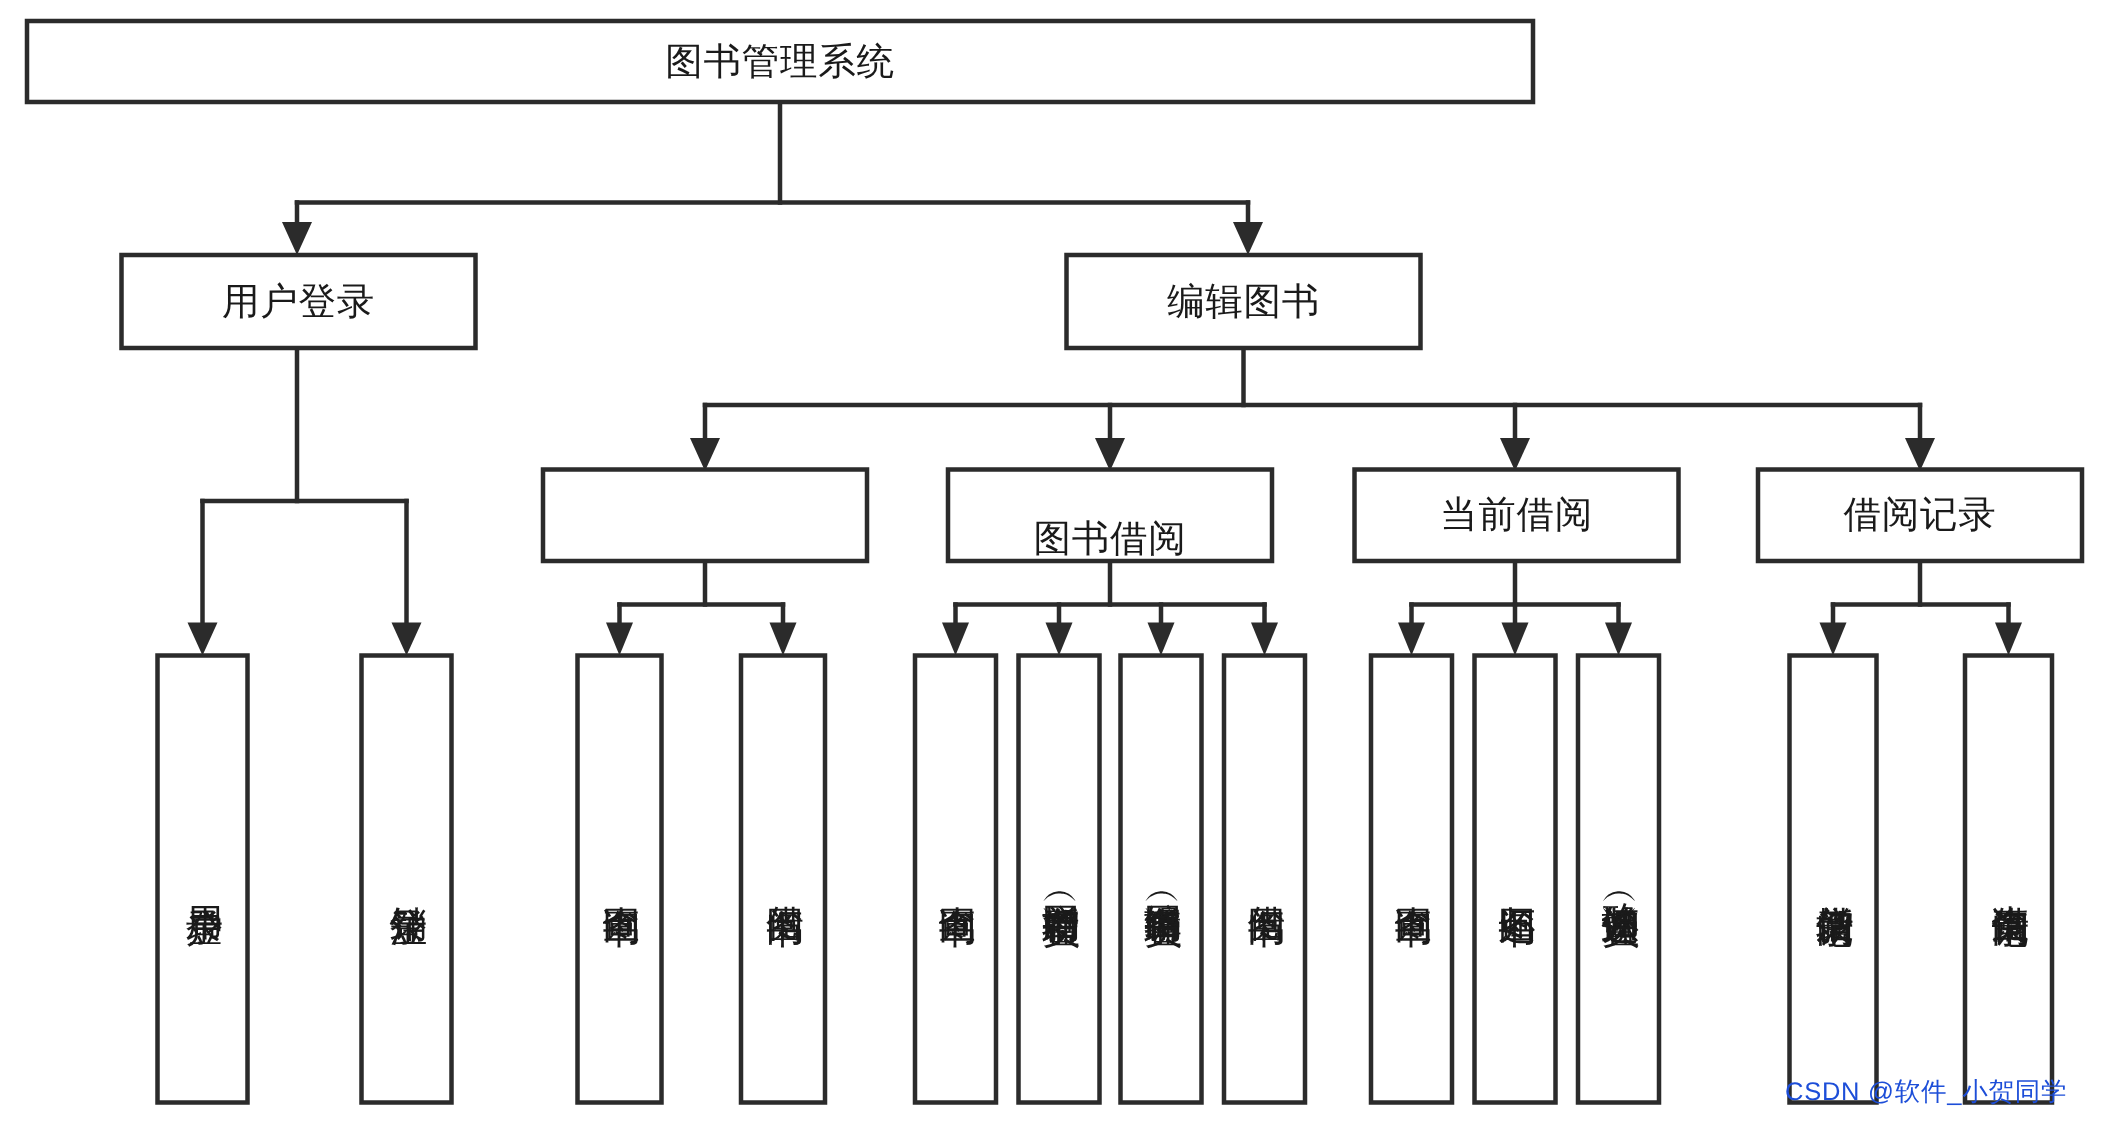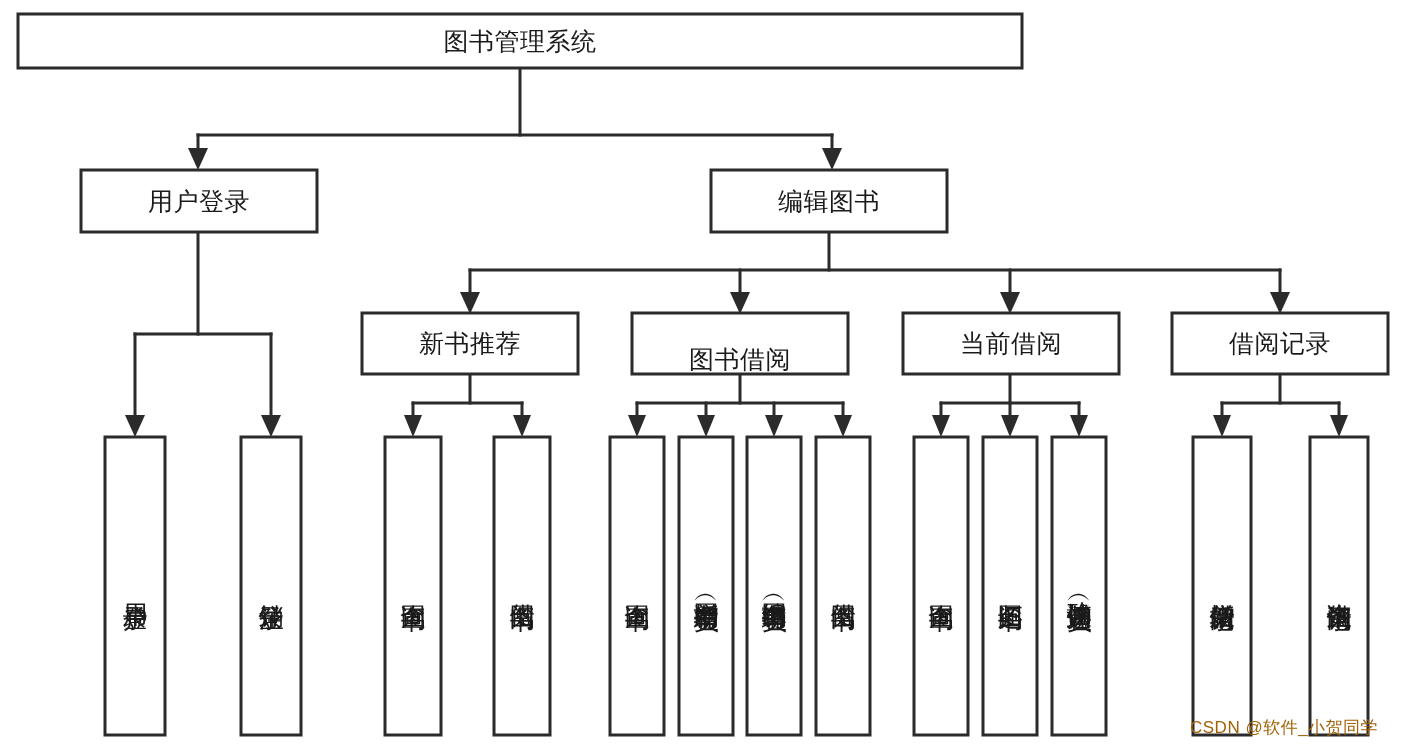--- a/index.html
+++ b/index.html
@@ -62,21 +62,21 @@
     color: #1a1a1a;
     font-size: 25px;
     line-height: 1.18;
     letter-spacing: 1px;
     writing-mode: vertical-rl;
     text-orientation: upright;
     pointer-events: none;
   }
   .watermark {
     position: absolute;
-    color: #a16207;
+    color: #1d4ed8;
     font-size: 17px;
     letter-spacing: 0.5px;
     white-space: nowrap;
     pointer-events: none;
   }
 </style>
 </head>
 <body>
 
 <div id="diagram-root">
@@ -174,21 +174,20 @@
       <rect class="node-box" x="1193" y="437" width="58" height="298"></rect>
       <rect class="node-box" x="1310" y="437" width="58" height="298"></rect>
     </g>
   </svg>
 
   <div class="node-label-h" style="left:18px;  top:14px;  width:1004px; height:54px;">图书管理系统</div>
 
   <div class="node-label-h" style="left:81px;  top:170px; width:236px; height:62px;">用户登录</div>
   <div class="node-label-h" style="left:711px; top:170px; width:236px; height:62px;">编辑图书</div>
 
-  <div class="node-label-h" style="left:362px; top:313px; width:216px; height:61px;">新书推荐</div>
   <div class="node-label-h" style="left:632px; top:329px; width:216px; height:61px;">图书借阅</div>
   <div class="node-label-h" style="left:1172px;top:313px; width:216px; height:61px;">借阅记录</div>
   <div class="node-label-h" style="left:903px; top:313px; width:216px; height:61px;">当前借阅</div>
 
   <div class="node-label-v" style="left:105px; top:437px; width:60px;  height:298px;">用户登录</div>
   <div class="node-label-v" style="left:241px; top:437px; width:60px;  height:298px;">注销登录</div>
 
   <div class="node-label-v" style="left:385px; top:437px; width:56px;  height:298px;">查询图书</div>
   <div class="node-label-v" style="left:494px; top:437px; width:56px;  height:298px;">借阅图书</div>
 

